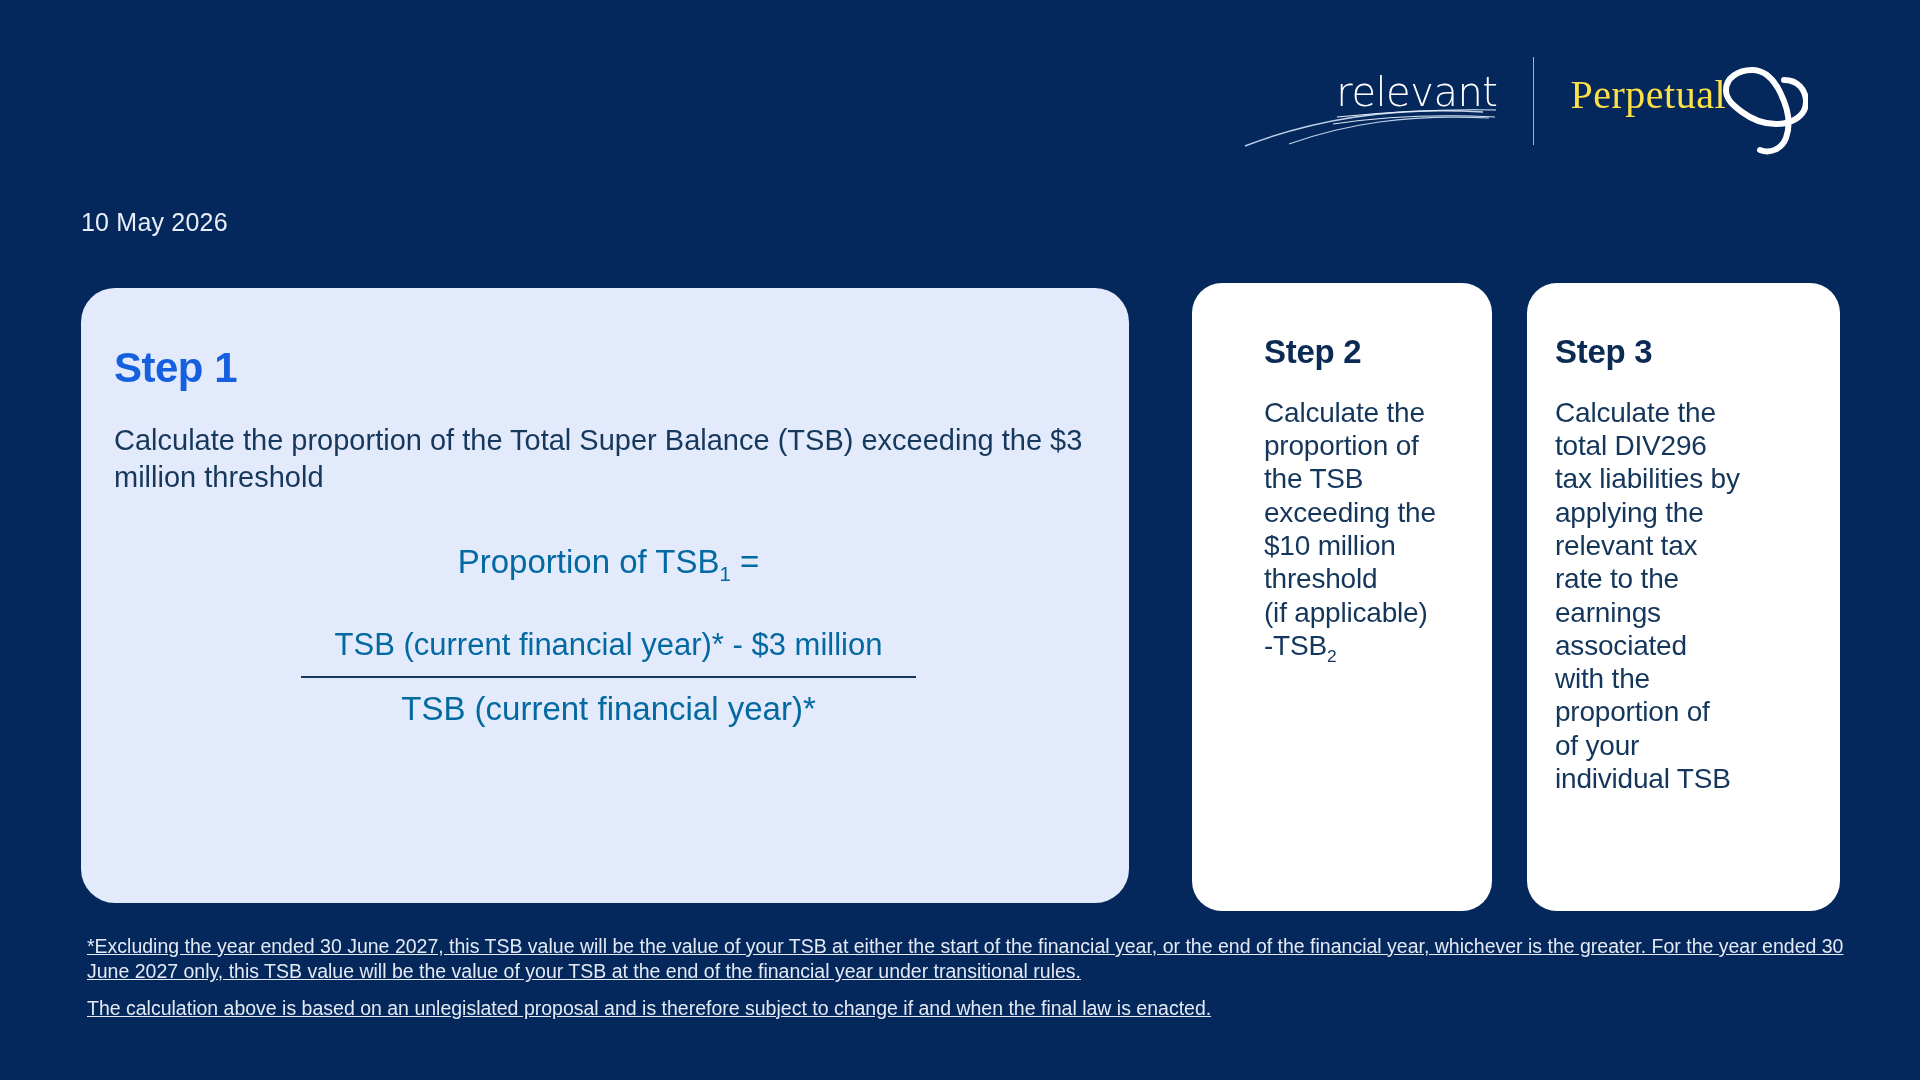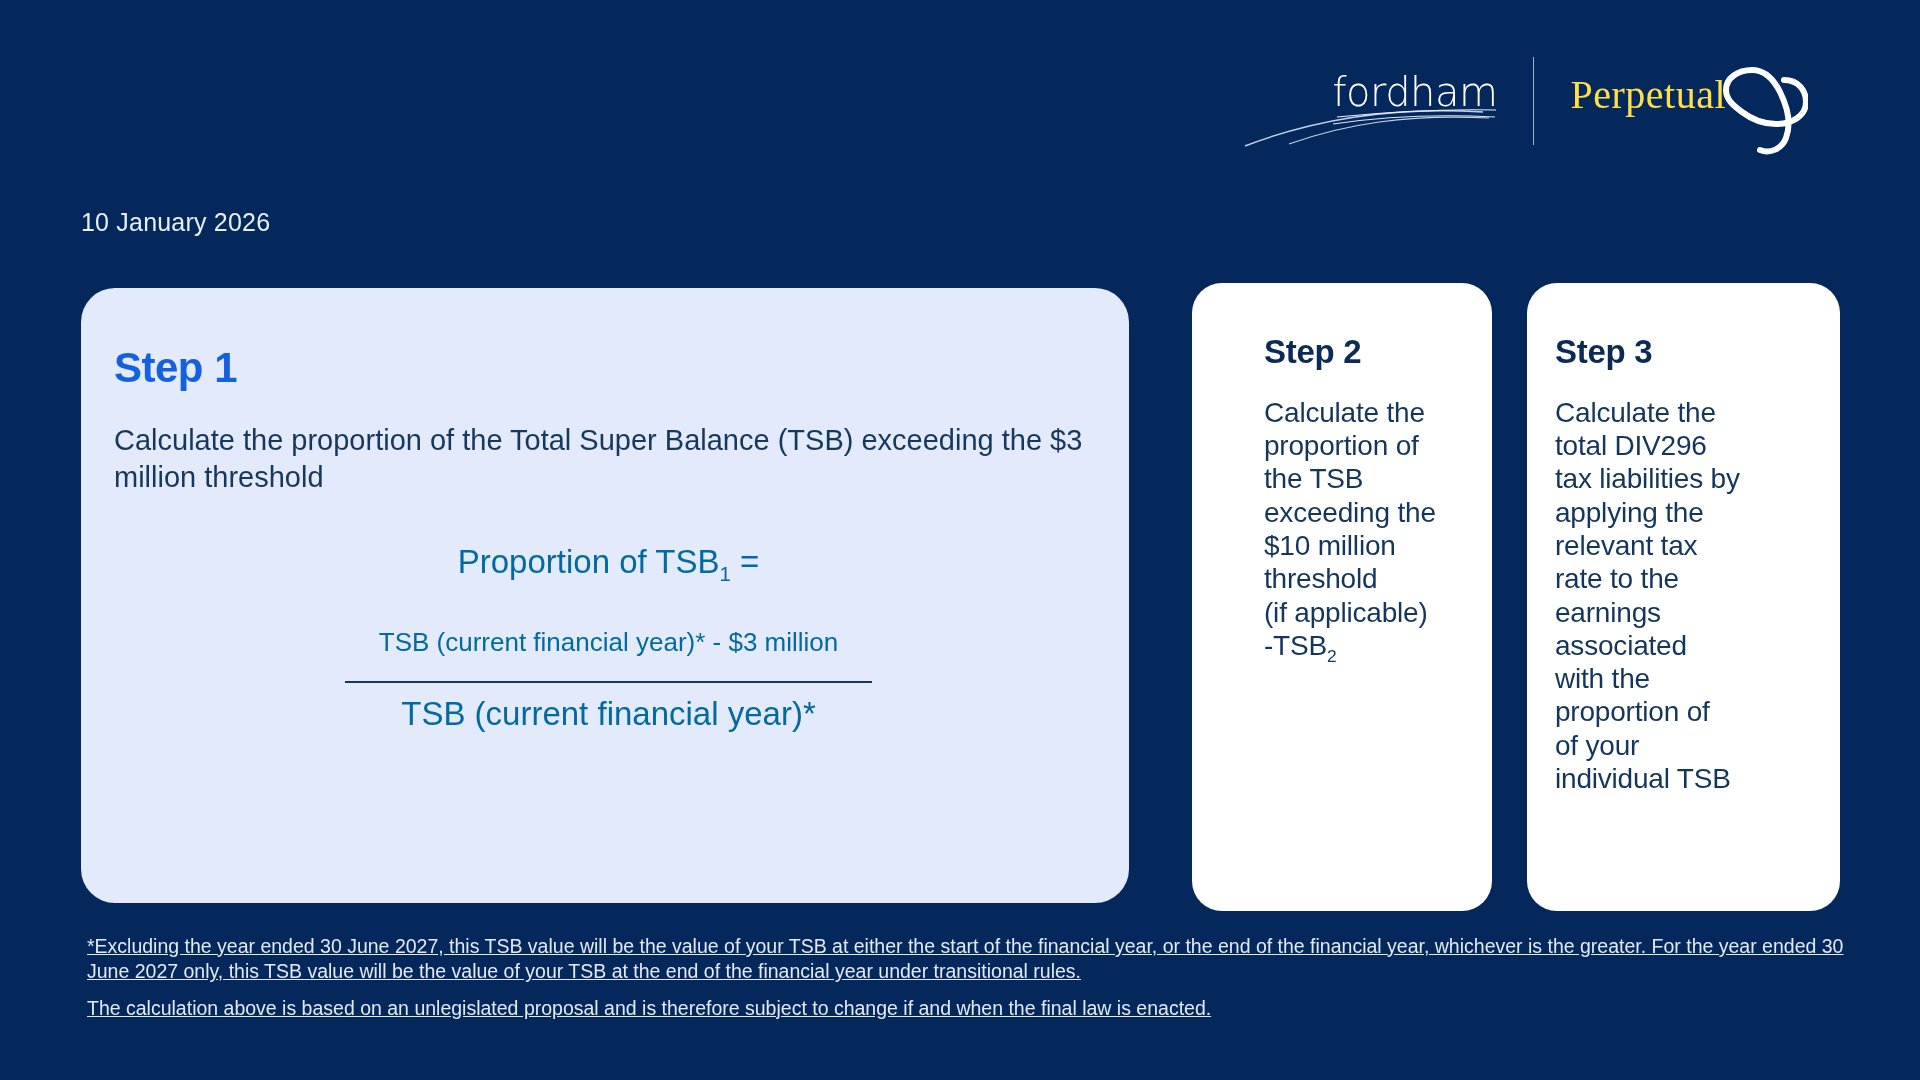--- a/index.html
+++ b/index.html
@@ -150,23 +150,23 @@
   .formula-lhs sub {
     font-size:0.62em;
     vertical-align:-0.38em;
   }
   .fraction {
     display:inline-block;
     text-align:center;
     padding-left:14px;
   }
   .fraction .num {
-    font-size:26px;
+    font-size:31px;
     line-height:1.1;
-    padding:0 34px 25px 34px;
+    padding:0 34px 14px 34px;
     border-bottom:2px solid #16385C;
   }
   .fraction .den {
     font-size:33px;
     line-height:1.1;
     padding-top:13px;
   }
 
   
   .footnotes {
@@ -184,42 +184,42 @@
   .footnote + .footnote { margin-top:11px; }
 </style>
 </head>
 <body>
 
 <div class="slide">
 
   <div class="logo-bar">
 
     <div class="logo-fordham">
-      <span class="word">fordham</span>
+      <span class="word">relevant</span>
       <svg width="260" height="70" viewBox="0 0 260 70">
         <path d="M8 62 C70 38, 150 22, 246 28" stroke="#BFD2E8" stroke-width="1.4" fill="none"></path>
         <path d="M52 60 C108 40, 170 30, 252 34" stroke="#BFD2E8" stroke-width="1.2" fill="none"></path>
         <path d="M96 40 C150 32, 200 30, 258 33" stroke="#DCE7F4" stroke-width="1.1" fill="none"></path>
         <path d="M100 33 C160 27, 210 25, 259 26" stroke="#E8F0F9" stroke-width="1.1" fill="none"></path>
       </svg>
     </div>
 
     <div class="logo-divider"></div>
 
     <div class="logo-perpetual">
       <span class="word">Perpetual</span>
       <svg width="86" height="96" viewBox="0 0 86 96">
         <path d="M62 20 C76 20, 84 30, 84 42 C84 56, 70 64, 54 64 C40 64, 28 58, 20 52
                  C12 46, 4 40, 4 30 C4 18, 16 10, 30 10 C44 10, 52 20, 58 32
                  C64 44, 70 62, 64 78 C60 89, 48 94, 38 90" stroke="#FFFFFF" stroke-width="6" fill="none" stroke-linecap="round"></path>
       </svg>
     </div>
   </div>
 
-  <div class="date">10 January 2026</div>
+  <div class="date">10 May 2026</div>
 
   <div class="cards">
 
     <div class="card card-1">
       <div class="inner">
         <div class="step-title-1">Step 1</div>
         <div class="body">Calculate the proportion of the Total Super Balance (TSB) exceeding the $3 million threshold</div>
 
         <div class="formula">
           <div class="formula-lhs">

